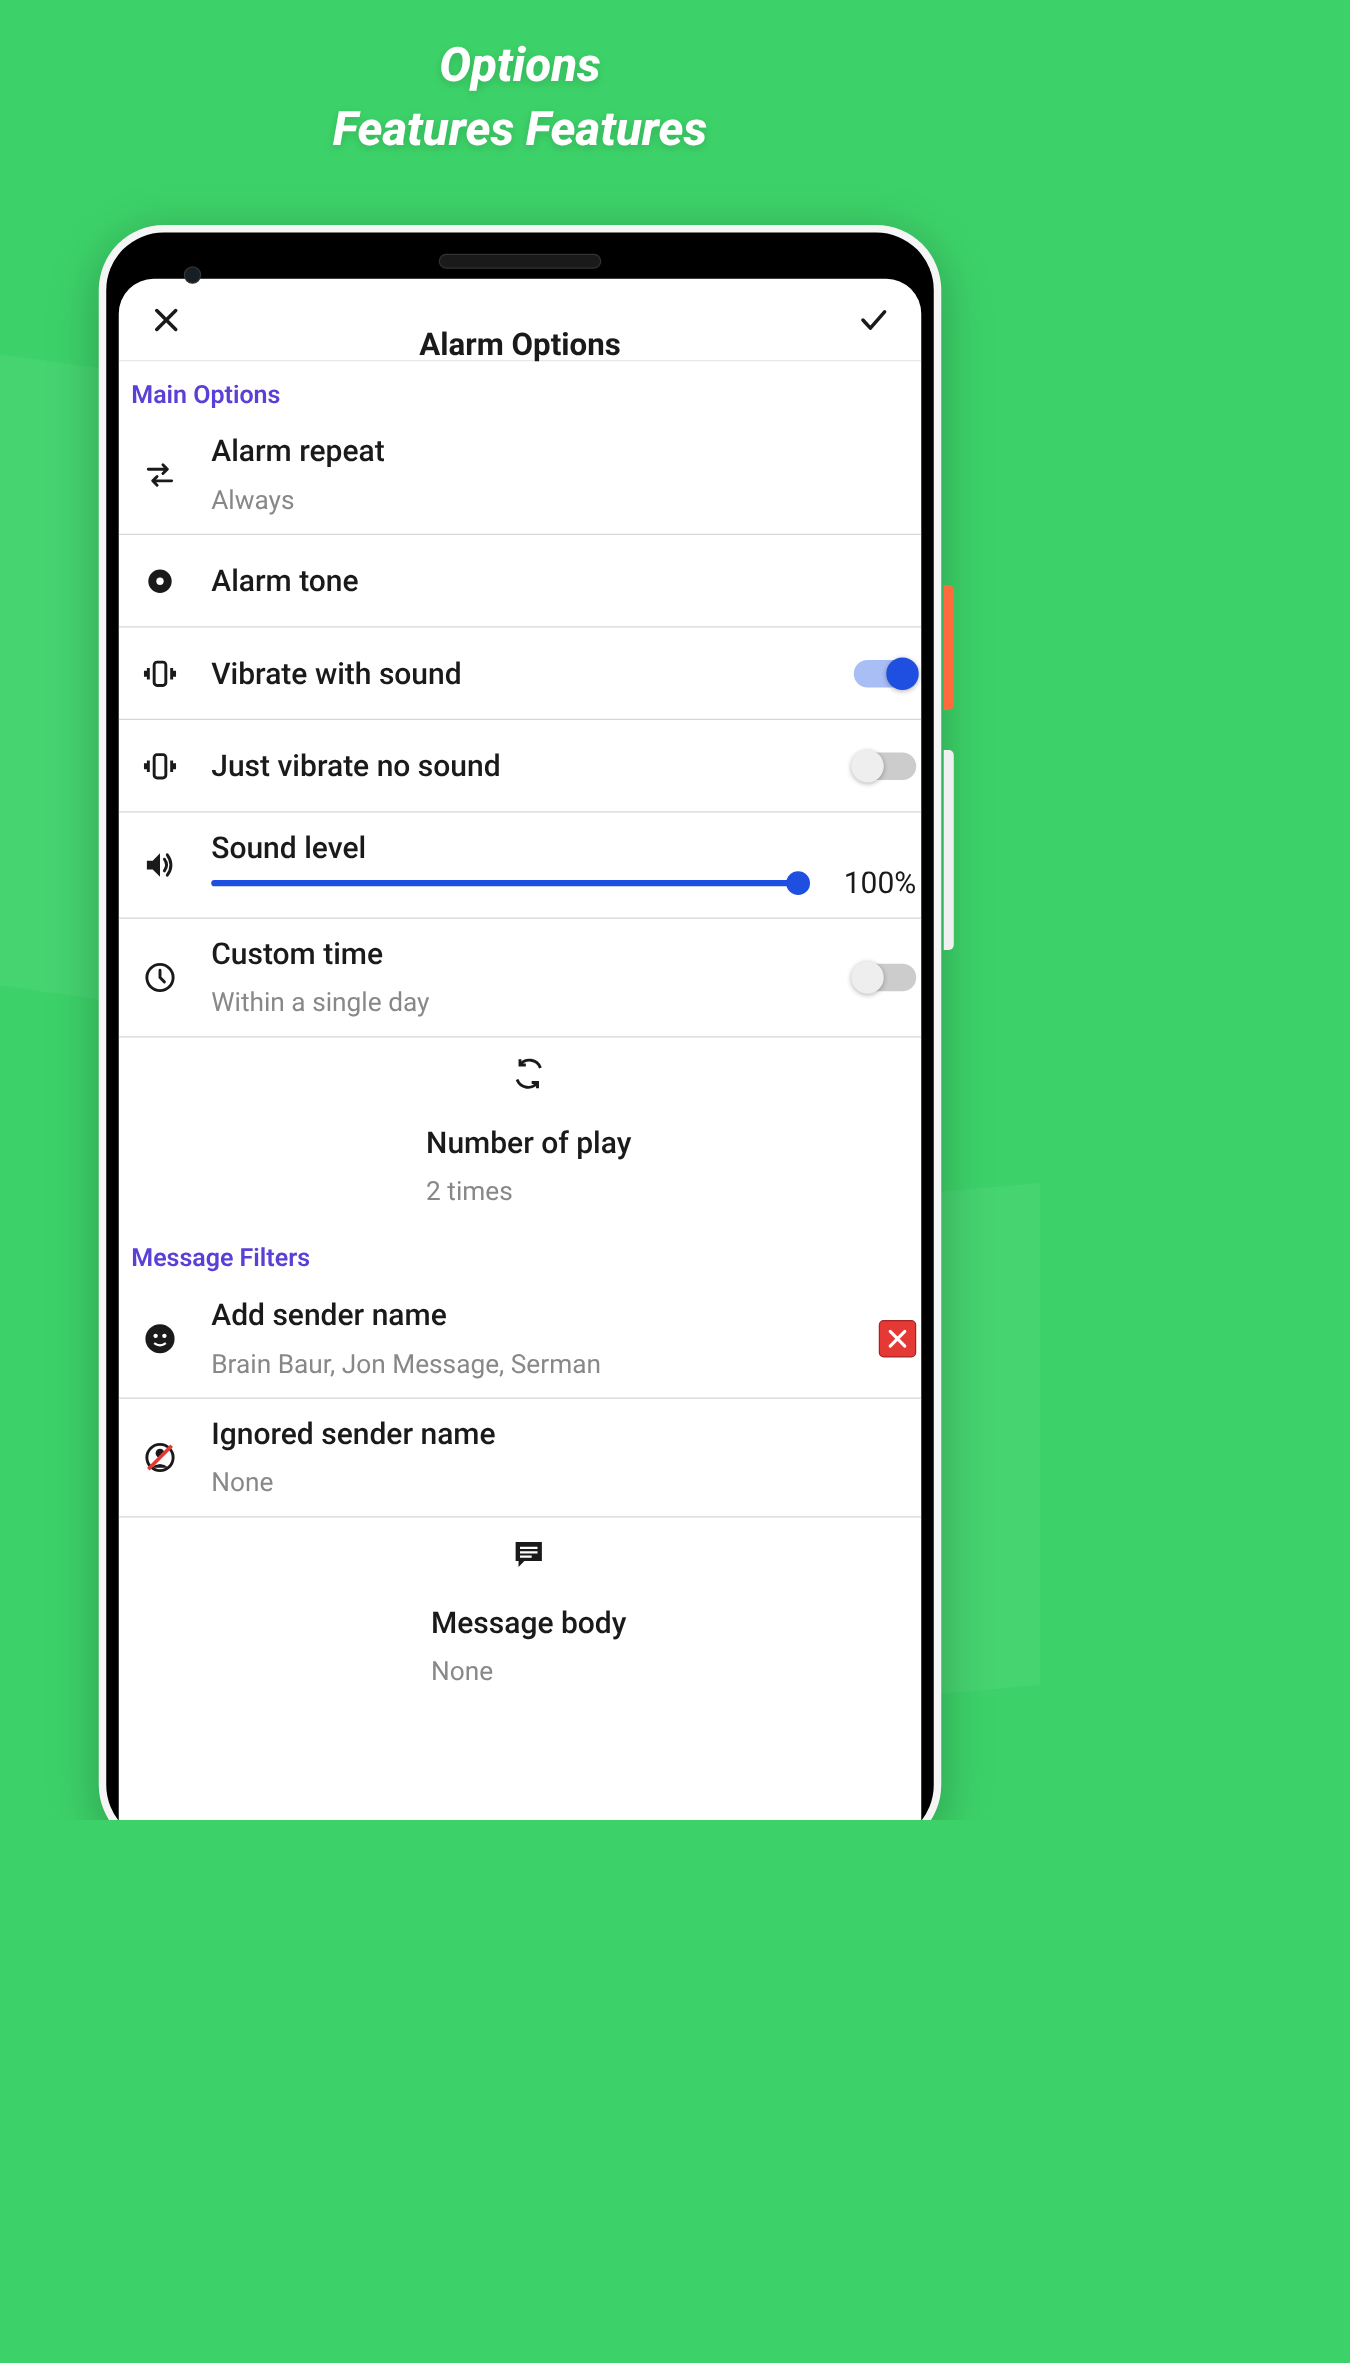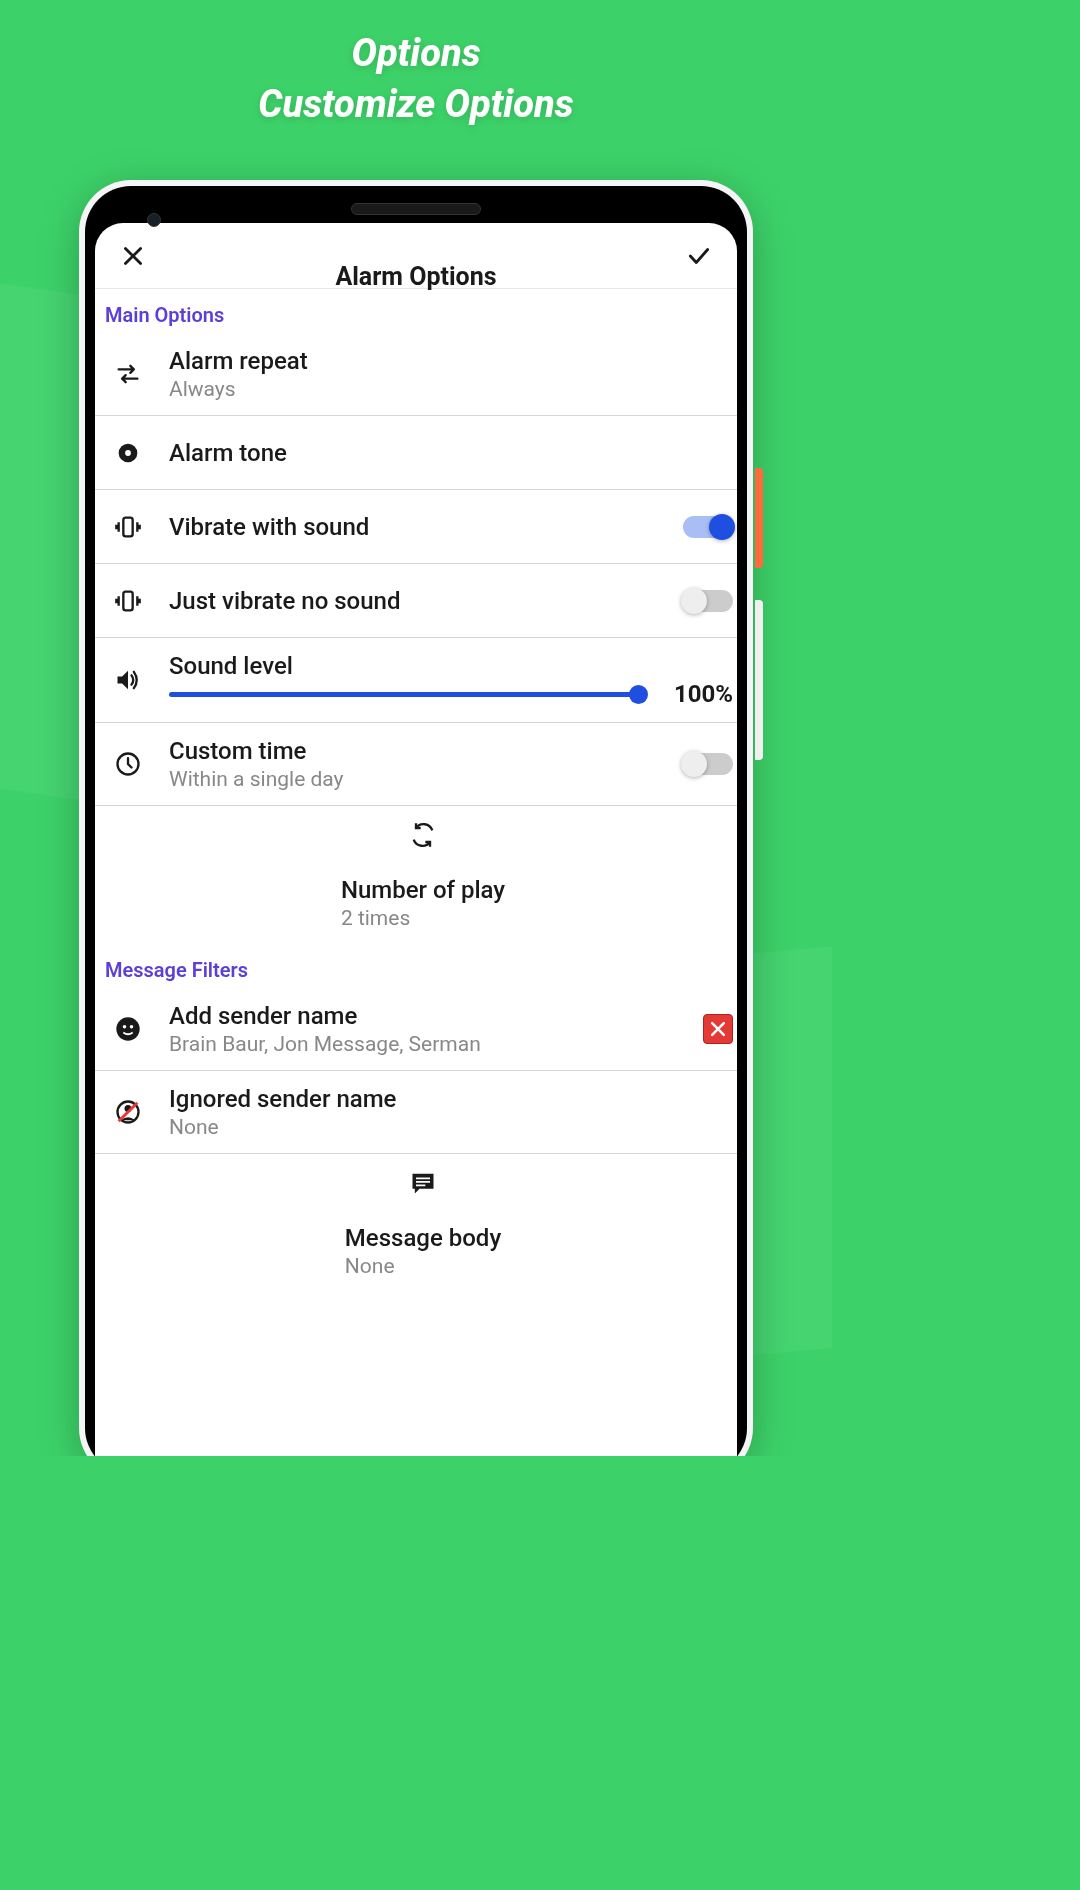--- a/index.html
+++ b/index.html
@@ -172,21 +172,21 @@
 .item-icon svg { width: 28px; height: 28px; }
 .item-body { flex: 1; min-width: 0; }
 .item-title {
   font-size: 24px;
   color: #1a1a1a;
   font-weight: 500;
 }
 .item-sub {
   font-size: 21px;
   color: #888;
-  margin-top: 2px;
+  margin-top: 14px;
 }
 .item-right {
   flex-shrink: 0;
   display: flex;
   align-items: center;
 }
 
 
 .toggle {
   width: 50px;
@@ -205,21 +205,21 @@
   background: #eee;
   top: -2px;
   left: -2px;
   box-shadow: 0 1px 4px rgba(0,0,0,0.3);
   transition: left .15s;
 }
 .toggle.on { background: #a9bef5; }
 .toggle.on::after { background: #1f4fe0; left: 26px; }
 
 
-.slider-row { display: flex; align-items: center; gap: 22px; font-weight: bold; }
+.slider-row { display: flex; align-items: center; gap: 22px; }
 .slider {
   flex: 1;
   height: 5px;
   background: #1f4fe0;
   border-radius: 3px;
   position: relative;
 }
 .slider::after {
   content: '';
   position: absolute;
@@ -250,21 +250,21 @@
 }
 .red-x svg { width: 20px; height: 20px; }
 </style>
 </head>
 <body>
 
 <div class="bg-shapes"></div>
 
 <div class="heading">
   <span>Options</span><br>
-  <span>Customize Options</span>
+  <span>Features Features</span>
 </div>
 
 <div class="phone">
   <div class="side-btn-orange"></div>
   <div class="side-btn-white"></div>
   <div class="phone-inner">
     <div class="camera"></div>
     <div class="speaker"></div>
     <div class="screen">
 

